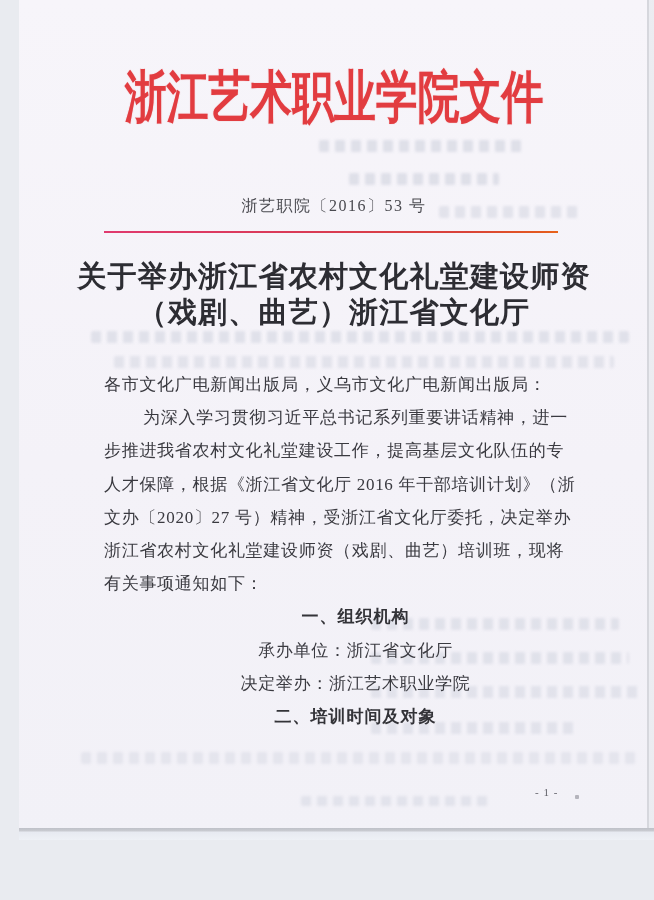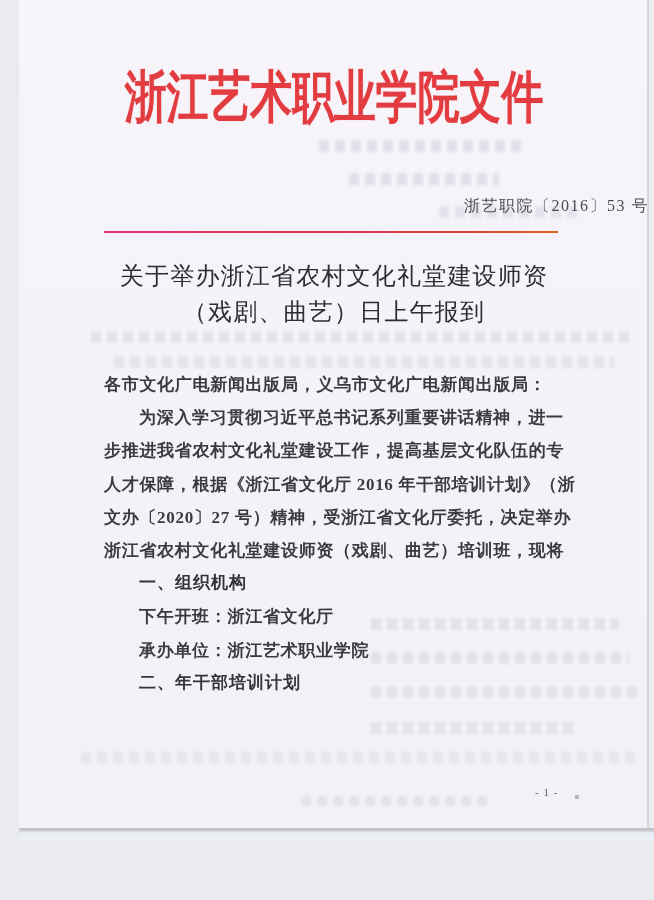--- a/index.html
+++ b/index.html
@@ -12,42 +12,42 @@
   
   .masthead{
     position:absolute;top:60px;left:0;width:630px;text-align:center;
     font-size:45px;font-weight:bold;color:#e23c40;
     transform:scale(0.93,1.25);transform-origin:50% 0;
     letter-spacing:0px;white-space:nowrap;
     text-shadow:0 0 1px rgba(226,60,64,.45);
   }
   
   .docnum{
-    position:absolute;top:196px;left:0;width:630px;text-align:right;
+    position:absolute;top:196px;left:0;width:630px;text-align:center;
     font-size:16px;color:#4a4a50;letter-spacing:1.5px;white-space:nowrap;
   }
   
   .redrule{
     position:absolute;top:231px;left:85px;width:454px;height:2px;
     background:linear-gradient(90deg,#e0396e 0%,#d93a55 45%,#d94338 80%,#e45a1e 97%,#e8641a 100%);
   }
   
   .title{
     position:absolute;top:258px;left:0;width:630px;text-align:center;
-    font-size:24px;font-weight:normal;color:#2d2d33;line-height:36px;
+    font-size:29px;font-weight:bold;color:#2d2d33;line-height:36px;
     letter-spacing:1.2px;white-space:nowrap;
   }
   
   .docbody{
     position:absolute;top:368px;left:85px;width:468px;
     font-size:17px;line-height:33.2px;color:#3a3a40;letter-spacing:0.7px;
   }
-  .bl{white-space:nowrap;font-weight:bold;}
-  .ind{text-indent:35px;}
-  .hei{font-family:Liberation Mono, monospace;font-weight:bold;color:#333338;letter-spacing:1px;}
+  .bl{white-space:nowrap;}
+  .ind{text-indent:35px;text-align:center;}
+  .hei{font-family:Liberation Serif, serif;font-weight:bold;color:#333338;letter-spacing:1px;}
   
   .pagenum{
     position:absolute;top:786px;left:516px;
     font-size:11px;color:#606068;letter-spacing:1px;white-space:nowrap;
   }
   .speck{position:absolute;top:795px;left:556px;width:4px;height:4px;background:#9a9aa2;border-radius:1px;opacity:.7;}
   
   .edge-right{
     position:absolute;top:0;right:0;width:26px;height:100%;
     background:linear-gradient(90deg,#d6d7dd 0px,#d6d7dd 2px,#ebecf1 2px,#ededf2 17px,#f5f5f7 18px,#fafafb 100%);
@@ -81,34 +81,35 @@
   <div class="smudge" style="top:796px;left:282px;width:188px;height:10px;opacity:.3;"></div>
 
   <div class="masthead">浙江艺术职业学院文件</div>
 
   <div class="docnum">浙艺职院〔2016〕53 号</div>
 
   <div class="redrule"></div>
 
   <div class="title">
     <div>关于举办浙江省农村文化礼堂建设师资</div>
-    <div>（戏剧、曲艺）日上午报到</div>
+    <div>（戏剧、曲艺）浙江省文化厅</div>
   </div>
 
   <div class="docbody">
     <div class="bl">各市文化广电新闻出版局，义乌市文化广电新闻出版局：</div>
     <div class="bl ind">为深入学习贯彻习近平总书记系列重要讲话精神，进一</div>
     <div class="bl">步推进我省农村文化礼堂建设工作，提高基层文化队伍的专</div>
     <div class="bl">人才保障，根据《浙江省文化厅 2016 年干部培训计划》（浙</div>
     <div class="bl">文办〔2020〕27 号）精神，受浙江省文化厅委托，决定举办</div>
     <div class="bl">浙江省农村文化礼堂建设师资（戏剧、曲艺）培训班，现将</div>
+    <div class="bl">有关事项通知如下：</div>
     <div class="bl ind hei">一、组织机构</div>
-    <div class="bl ind">下午开班：浙江省文化厅</div>
-    <div class="bl ind">承办单位：浙江艺术职业学院</div>
-    <div class="bl ind hei">二、年干部培训计划</div>
+    <div class="bl ind">承办单位：浙江省文化厅</div>
+    <div class="bl ind">决定举办：浙江艺术职业学院</div>
+    <div class="bl ind hei">二、培训时间及对象</div>
   </div>
 
   <div class="pagenum">- 1 -</div>
   <div class="speck"></div>
 
   <div class="edge-right"></div>
   <div class="edge-bottom"></div>
 
 </div>
 

